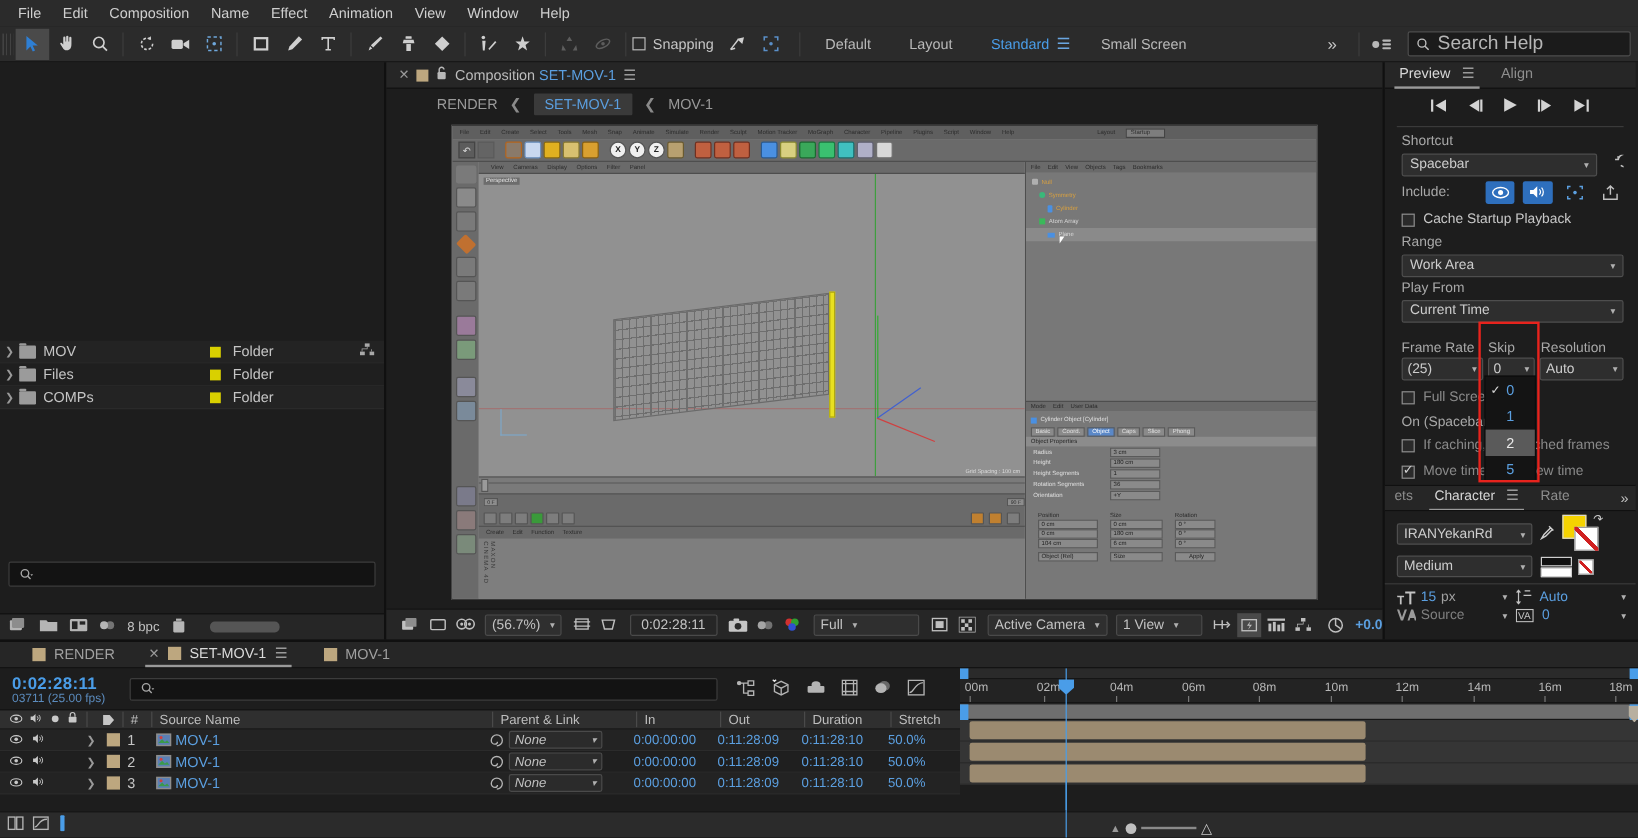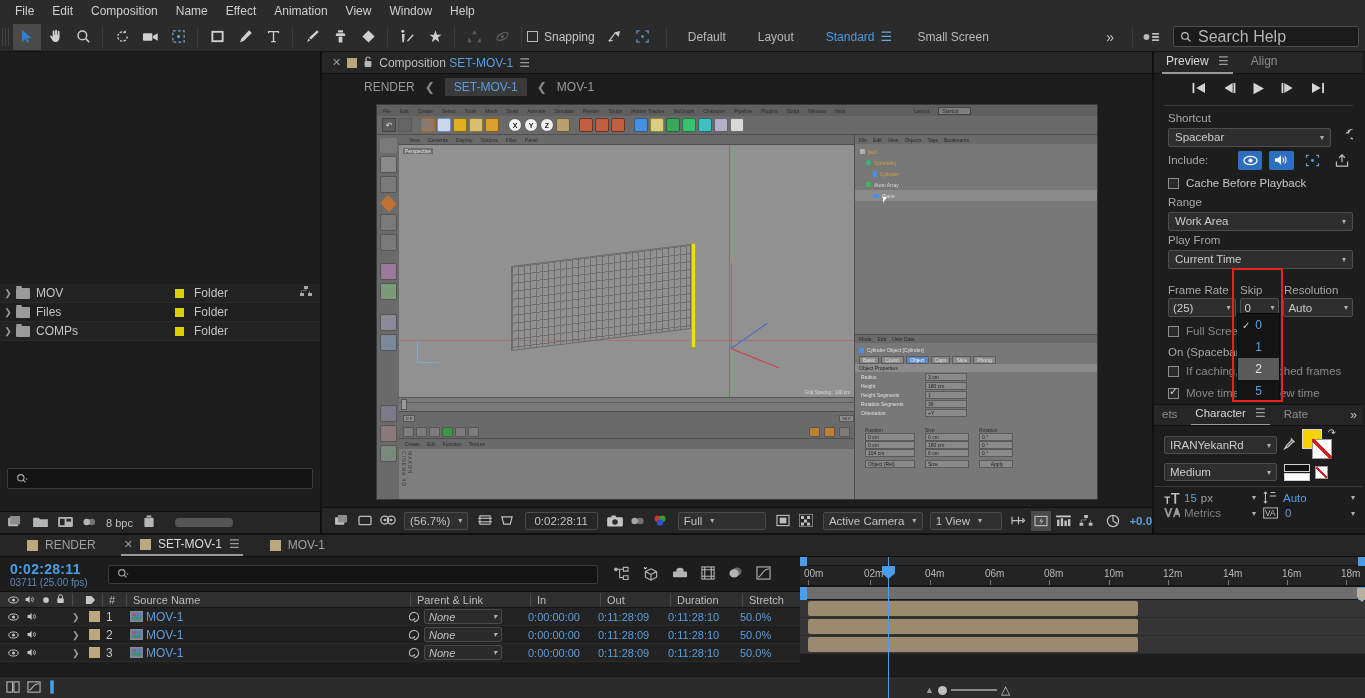--- a/index.html
+++ b/index.html
@@ -885,21 +885,21 @@
         <span style="width:22px;display:flex;justify-content:center">
           <svg width="14" height="13" viewBox="0 0 15 14" fill="none" stroke="#c0c0c0" stroke-width="1.3">
               <path d="M1.5 8v5h12V8"></path>
               <path d="M7.5 1 L7.5 9 M4.4 4 L7.5 1 L10.6 4"></path>
             </svg>
         </span>
       </div>
 
       <div class="rrow">
         <span class="cbx"></span>
-        <span class="mini" style="color:#c8c8c8">Cache Before Playback</span>
+        <span class="mini" style="color:#c8c8c8">Cache Startup Playback</span>
       </div>
 
       <div class="rlabel">Range</div>
       <div class="rrow">
         <div class="rsel">
           <span>Work Area</span>
           <span class="caret">▾</span>
         </div>
       </div>
 
@@ -1004,21 +1004,21 @@
           <b style="color:#5b9fe0;font-weight:normal">Auto</b>
           <span class="caret" style="margin-left:auto">▾</span>
         </span>
       </div>
       <div class="metrics" style="padding-top:3px">
         <span class="mcell">
           <svg width="16" height="12" viewBox="0 0 17 13" fill="#9a9a9a">
               <path d="M0 1h2l2.5 7 2.5-7h2l-3.5 10h-2z"></path>
               <path d="M9.5 11 L12.8 1h1.8L18 11h-1.9l-.7-2.3h-3.4L11.3 11z"></path>
             </svg>
-          <span style="color:#7f7f7f">Metrics</span>
+          <span style="color:#7f7f7f">Source</span>
           <span class="caret" style="margin-left:auto">▾</span>
         </span>
         <span class="mcell" style="margin-left:4px">
           <svg width="18" height="12" viewBox="0 0 19 13">
               <rect x="0.5" y="1" width="15" height="11" fill="none" stroke="#c3c3c3" stroke-width="1"></rect>
               <text x="2" y="10" font-size="9" fill="#c3c3c3" font-family="sans-serif">VA</text>
             </svg>
           <b style="color:#5b9fe0;font-weight:normal">0</b>
           <span class="caret" style="margin-left:auto">▾</span>
         </span>

